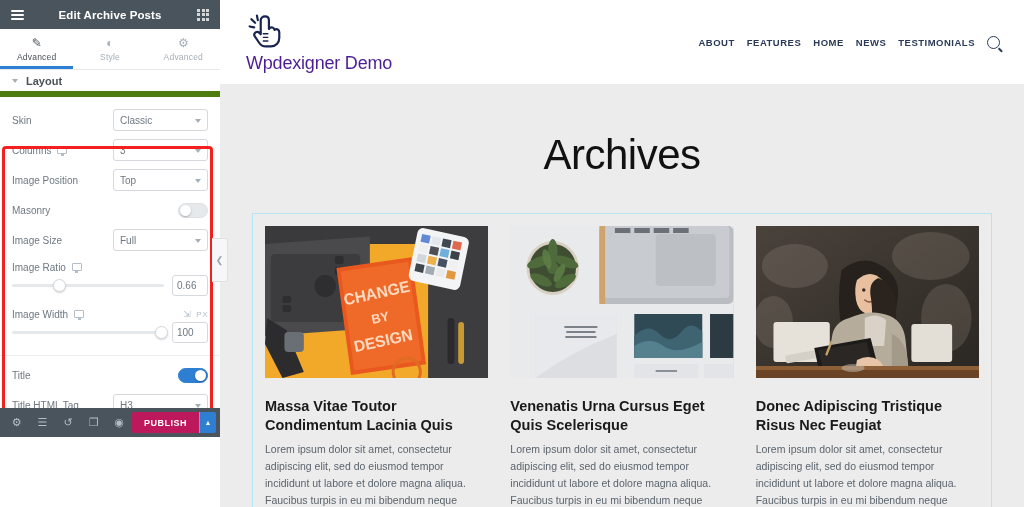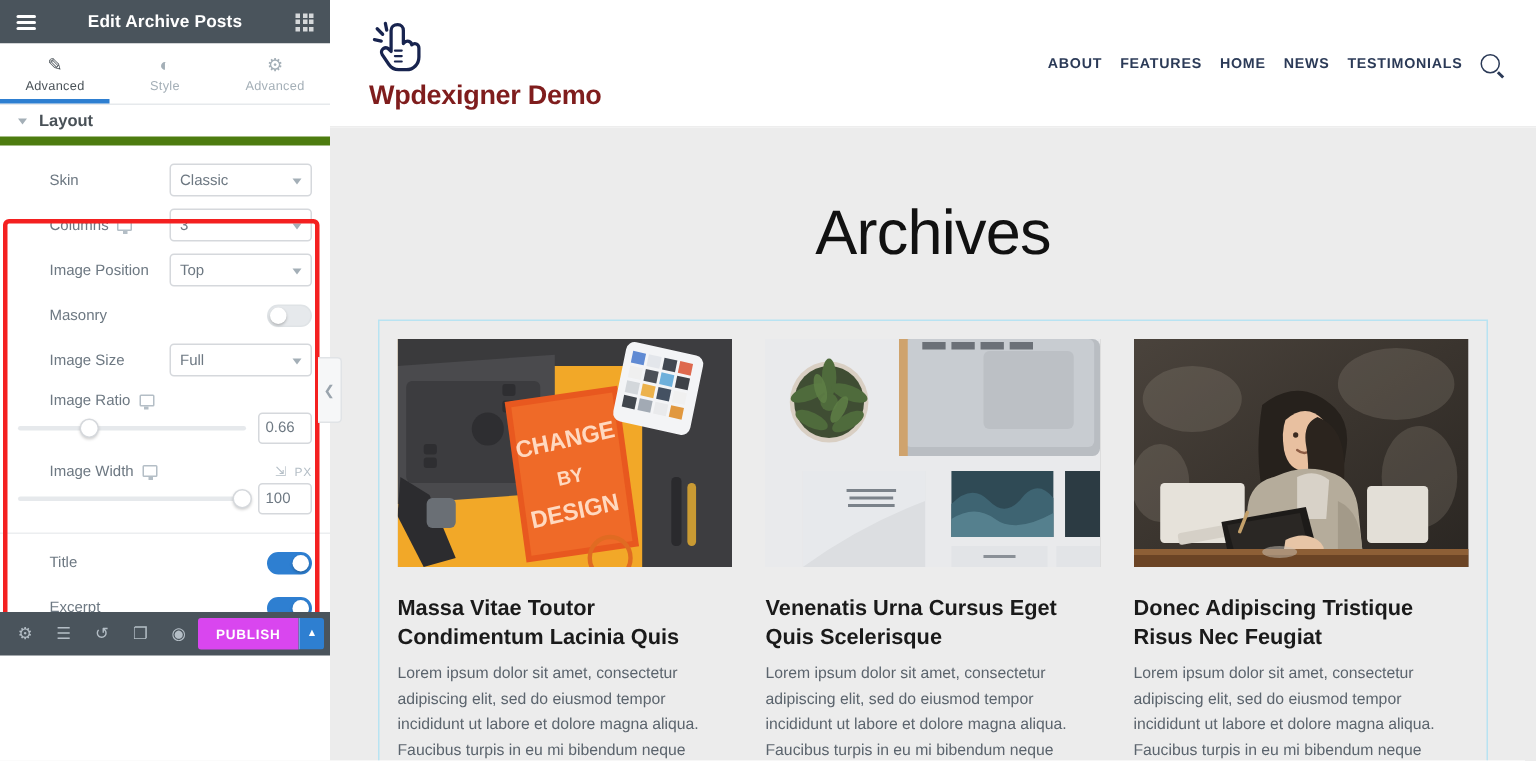--- a/index.html
+++ b/index.html
@@ -60,21 +60,21 @@
 
   .section-title {
     display: flex; align-items: center; gap: 8px;
     height: 27px; padding: 0 12px; border-bottom: 6px solid #4d7c0f;
     font-size: 11px; color: #495157; font-weight: bold; cursor: pointer;
   }
   .caret-d { width: 0; height: 0; border-left: 3.5px solid transparent; border-right: 3.5px solid transparent; border-top: 4px solid #a4afb7; }
 
   .controls { padding: 8px 12px 0 12px; }
   .ctl { display: flex; align-items: center; justify-content: space-between; min-height: 30px; }
-  .ctl-label { font-size: 10px; color: #6d7882; display: flex; align-items: center; gap: 6px; margin-left: 21px; }
+  .ctl-label { font-size: 10px; color: #6d7882; display: flex; align-items: center; gap: 6px; }
   .dev-ico { width: 10px; height: 8px; border: 1.2px solid #b4bec6; border-radius: 1px; position: relative; display: inline-block; }
   .dev-ico::after { content:""; position:absolute; left: 2.5px; bottom: -3px; width: 3px; height: 2px; background: #b4bec6; }
 
   select.sel {
     width: 95px; height: 22px; font-size: 10px; color: #6d7882;
     border: 1px solid #d5d8dc; border-radius: 3px; background: #fff;
     padding: 0 4px 0 6px; font-family: "Liberation Sans", sans-serif;
     -webkit-appearance: none; appearance: none; cursor: pointer;
   }
   .sel-wrap { position: relative; width: 95px; }
@@ -114,37 +114,37 @@
 
   .panel-footer {
     height: 29px; flex: 0 0 29px; background: #4a545c;
     display: flex; align-items: center; gap: 0; padding: 0 4px;
   }
   .foot-ico { width: 27px; height: 29px; display: flex; align-items: center; justify-content: center; color: #b4bec6; font-size: 11px; cursor: pointer; }
   .publish {
     margin-left: auto; display: flex; align-items: stretch; height: 21px;
   }
   .publish .pbtn {
-    background: #d946ef; color: #fff; font-size: 9px; font-weight: bold; letter-spacing: .5px;
+    background: #be185d; color: #fff; font-size: 9px; font-weight: bold; letter-spacing: .5px;
     padding: 0 12px; display: flex; align-items: center; border-radius: 2px 0 0 2px; cursor: pointer;
   }
   .publish .parrow {
     background: #2e7fd1; color: #fff; width: 17px; display: flex; align-items: center; justify-content: center;
     border-radius: 0 2px 2px 0; border-left: 1px solid rgba(255,255,255,.3); font-size: 7px; cursor: pointer;
   }
 
   
   .preview { flex: 1; height: 507px; background: #ececec; overflow: hidden; position: relative; }
   .site-header {
     background: #fff; height: 85px; display: flex; align-items: center;
     padding: 0 24px 0 26px; border-bottom: 1px solid #ededed;
   }
   .brand { display: flex; flex-direction: column; gap: 2px; }
   .brand-logo { width: 40px; height: 40px; }
-  .brand-name { font-size: 18px; font-weight: bold; color: #7f1d1d; letter-spacing: -.2px; }
+  .brand-name { font-size: 18px; font-weight: normal; color: #4c1d95; letter-spacing: -.2px; }
   .nav { margin-left: auto; display: flex; align-items: center; gap: 12px; text-align: center; }
   .nav a { font-size: 9.5px; font-weight: bold; color: #2b3a57; letter-spacing: .5px; text-decoration: none; cursor: pointer; }
   .search-ico { width: 13px; height: 13px; border: 1.6px solid #2b3a57; border-radius: 50%; position: relative; cursor: pointer; }
   .search-ico::after { content:""; position: absolute; right: -4px; bottom: -3px; width: 5px; height: 1.6px; background: #2b3a57; transform: rotate(45deg); }
 
   .page-title { text-align: center; font-size: 42px; font-weight: normal; color: #111; padding: 46px 0 34px 0; letter-spacing: -.5px; }
 
   .posts-wrap {
     margin: 0 32px; border: 1px solid #b8e3f2; background: transparent;
     padding: 12px 0 0 0; position: relative; height: 300px;
@@ -290,20 +290,28 @@
 
         <div class="divider"></div>
 
         <div class="ctl">
           <div class="ctl-label">Title</div>
           <div class="toggle on">
               <span class="knob"></span>
             </div>
         </div>
 
+        <div class="ctl">
+          <div class="ctl-label">Title HTML Tag</div>
+          <div class="sel-wrap">
+            <select class="sel">
+              <option>H3</option>
+            </select>
+          </div>
+        </div>
 
         <div class="ctl">
           <div class="ctl-label">Excerpt</div>
           <div class="toggle on">
               <span class="knob"></span>
             </div>
         </div>
 
         <div class="ctl">
           <div class="ctl-label">Excerpt Length</div>

